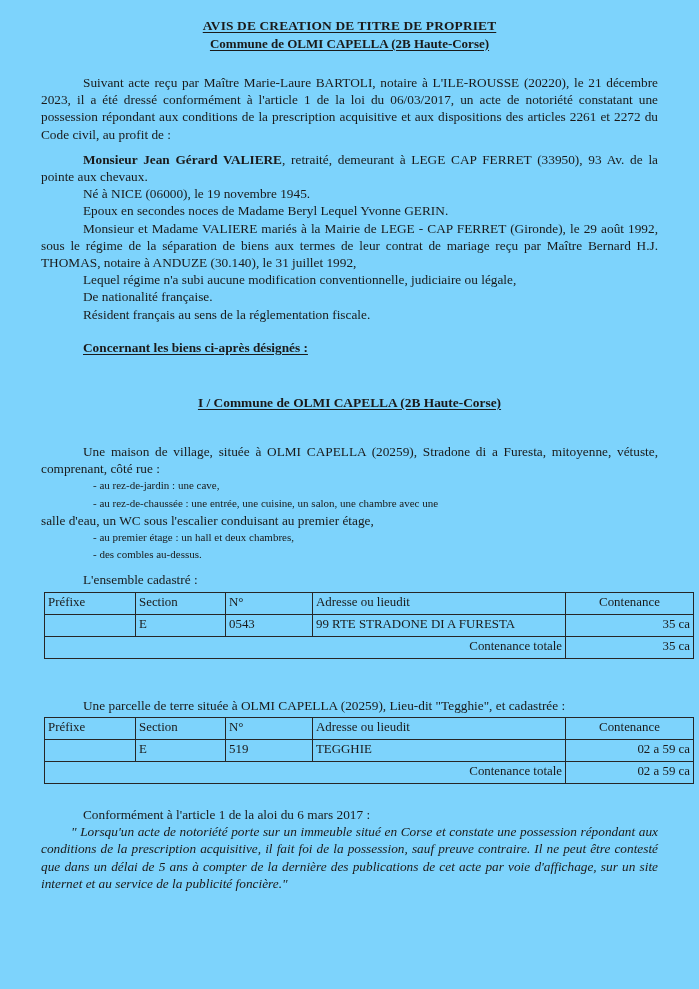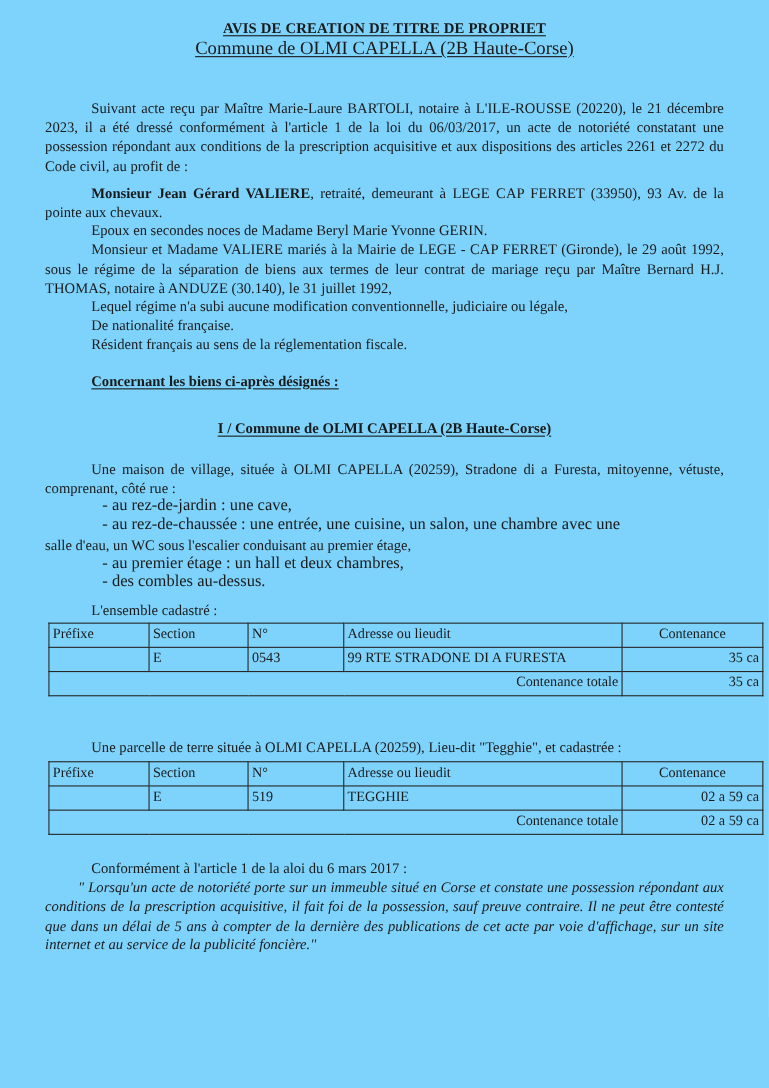--- a/index.html
+++ b/index.html
@@ -35,24 +35,24 @@
     line-height: 16.5px;
     letter-spacing: 0.15px;
     margin: 0;
   }
   .doc-title span {
     text-decoration: underline;
     text-underline-offset: 1.5px;
   }
   .doc-subtitle {
     text-align: center;
-    font-weight: normal;
-    font-size: 17px;
+    font-weight: bold;
+    font-size: 13px;
     line-height: 16.5px;
-    margin: 1px 0 16px 0;
+    margin: 1px 0 0 0;
   }
   .doc-subtitle span {
     text-decoration: underline;
     text-underline-offset: 1.5px;
   }
 
   
   p.para {
     font-size: 13.3px;
     line-height: 17.2px;
@@ -68,21 +68,21 @@
     text-indent: 0;
   }
   .sub-line {
     font-size: 13.3px;
     line-height: 17.2px;
     margin: 0;
     padding-left: 42px;
     text-align: left;
   }
   .bullet-line {
-    font-size: 15px;
+    font-size: 11px;
     line-height: 17.2px;
     margin: 0;
     padding-left: 52px;
     text-align: left;
   }
   .spacer-sm { height: 8px; }
   .spacer-md { height: 16px; }
   .spacer-lg { height: 22px; }
   b.name { font-weight: bold; }
 
@@ -96,21 +96,21 @@
     text-decoration: underline;
     text-underline-offset: 1.5px;
     font-weight: bold;
   }
 
   .section-head {
     text-align: center;
     font-weight: bold;
     font-size: 13.4px;
     line-height: 17px;
-    margin: 4px;
+    margin: 16px;
   }
   .section-head span {
     text-decoration: underline;
     text-underline-offset: 1.5px;
   }
 
   
   table.cadastre {
     border-collapse: collapse;
     width: 614px;
@@ -153,21 +153,22 @@
     <h2 class="doc-subtitle"><span>Commune de OLMI CAPELLA (2B Haute-Corse)</span></h2>
 
     <div class="spacer-lg"></div>
 
     <p class="para indent">Suivant acte reçu par Maître Marie-Laure BARTOLI, notaire à L'ILE-ROUSSE (20220), le 21 décembre 2023, il a été dressé conformément à l'article 1 de la loi du 06/03/2017, un acte de notoriété constatant une possession répondant aux conditions de la prescription acquisitive et aux dispositions des articles 2261 et 2272 du Code civil, au profit de :</p>
 
     <div class="spacer-sm"></div>
 
     <p class="para indent"><b class="name">Monsieur Jean Gérard VALIERE</b><span>, retraité, demeurant à LEGE CAP FERRET (33950), 93 Av. de la pointe aux chevaux.</span></p>
 
-    <p class="sub-line">Epoux en secondes noces de Madame Beryl  Marie Yvonne GERIN.</p>
+    <p class="sub-line">Né à NICE (06000), le 19 novembre 1945.</p>
+    <p class="sub-line">Epoux en secondes noces de Madame Beryl  Lequel Yvonne GERIN.</p>
 
     <p class="para indent">Monsieur et Madame VALIERE mariés à la Mairie de LEGE - CAP FERRET (Gironde), le 29 août 1992, sous le régime de la séparation de biens aux termes de leur contrat de mariage reçu par Maître Bernard H.J. THOMAS, notaire à ANDUZE (30.140), le 31 juillet 1992,</p>
     <p class="para indent">Lequel régime n'a subi aucune modification conventionnelle, judiciaire ou légale,</p>
 
     <p class="sub-line">De nationalité française.</p>
     <p class="sub-line">Résident français au sens de la réglementation fiscale.</p>
 
     <div class="spacer-md"></div>
 
     <p class="underline-head"><span>Concernant les biens ci-après désignés :</span></p>

